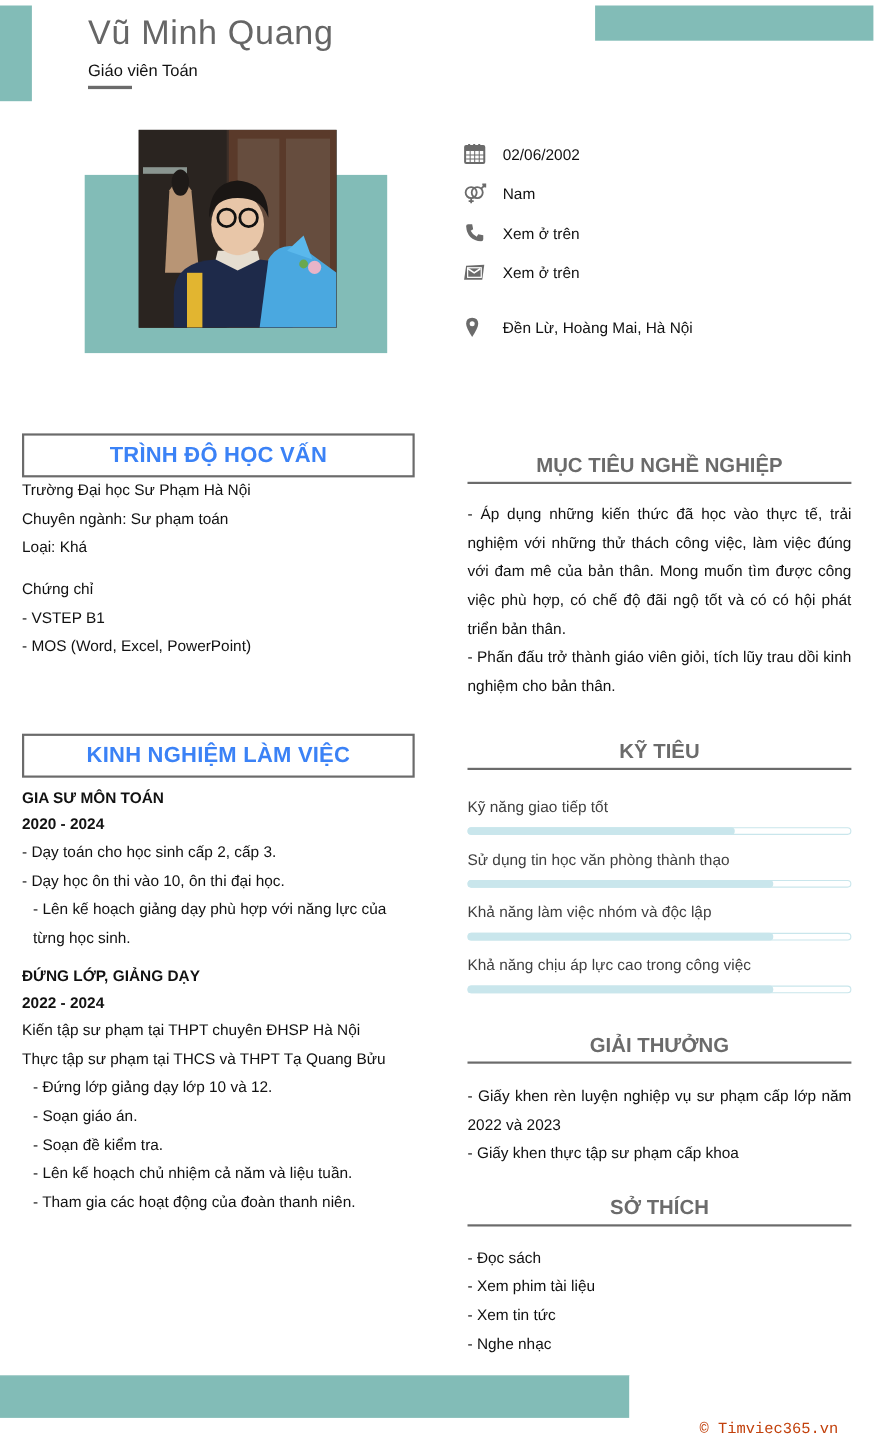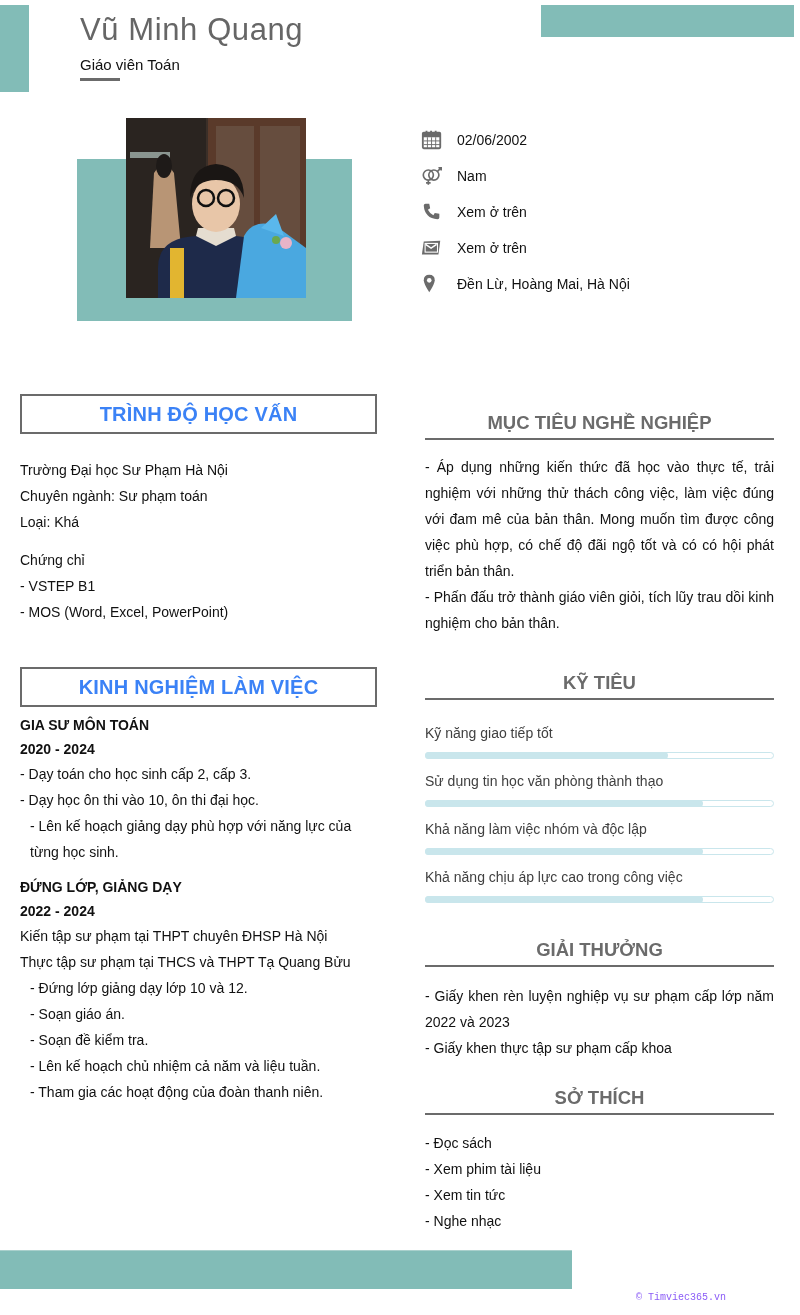--- a/index.html
+++ b/index.html
@@ -32,21 +32,21 @@
   .text-block .b { font-weight: bold; }
   .indent { padding-left: 10px; }
 
   .justify { text-align: justify; }
 
   .skill { position: absolute; left: 425px; width: 349px; }
   .skill .label { font-size: 14px; color: #404040; height: 20px; line-height: 20px; }
   .skill .track { margin-top: 9px; height: 7px; border: 1px solid #c9e6ec; border-radius: 4px; position: relative; background: #fff; }
   .skill .fill { position: absolute; left: -1px; top: -1px; height: 7px; background: #c9e6ec; border-radius: 4px; }
 
-  #copyright { position: absolute; left: 636px; top: 1292px; font-family: "Liberation Mono", "DejaVu Sans Mono", monospace; font-size: 10px; color: #8b5cf6; }
+  #copyright { position: absolute; left: 636px; top: 1292px; font-family: "Liberation Mono", "DejaVu Sans Mono", monospace; font-size: 14px; color: #c2410c; }
 </style>
 </head>
 <body>
 
 <div class="deco" id="deco-left"></div>
 <div class="deco" id="deco-top-right"></div>
 <div class="deco" id="deco-bottom"></div>
 
 <h1 id="name">Vũ Minh Quang</h1>
 <div id="job-title">Giáo viên Toán</div>
@@ -110,32 +110,32 @@
 <div class="contact" style="top:236px;">
   <span class="ic">
     <svg viewBox="0 0 24 24">
         <path d="M3 5 L21 4 L19 19 L1 19 Z" fill="#6b6b6b"></path>
         <path d="M5 8 L11 12 L17 8" stroke="#fff" stroke-width="1.6" fill="none"></path>
         <rect x="4.5" y="7" width="13.5" height="9.5" fill="none" stroke="#fff" stroke-width="1.2"></rect>
       </svg>
   </span>
   <span class="txt">Xem ở trên</span>
 </div>
-<div class="contact" style="top:272px;">
+<div class="contact" style="top:286px;">
   <span class="ic">
     <svg viewBox="0 0 24 24">
         <path d="M9 2 Q3 2 3 8 Q3 12 9 21 Q15 12 15 8 Q15 2 9 2 Z" fill="#6b6b6b"></path>
         <circle cx="9" cy="8" r="2.5" fill="#fff"></circle>
       </svg>
   </span>
   <span class="txt">Đền Lừ, Hoàng Mai, Hà Nội</span>
 </div>
 
 <div class="box-heading" style="top:394px;">TRÌNH ĐỘ HỌC VẤN</div>
-<div class="text-block" style="left:20px; top:457px; width:360px;">
+<div class="text-block" style="left:20px; top:432px; width:360px;">
   <div>Trường Đại học Sư Phạm Hà Nội</div>
   <div>Chuyên ngành: Sư phạm toán</div>
   <div>Loại: Khá</div>
   <div style="height:12px;"></div>
   <div>Chứng chỉ</div>
   <div>- VSTEP B1</div>
   <div>- MOS (Word, Excel, PowerPoint)</div>
 </div>
 
 <div class="box-heading" style="top:667px;">KINH NGHIỆM LÀM VIỆC</div>

